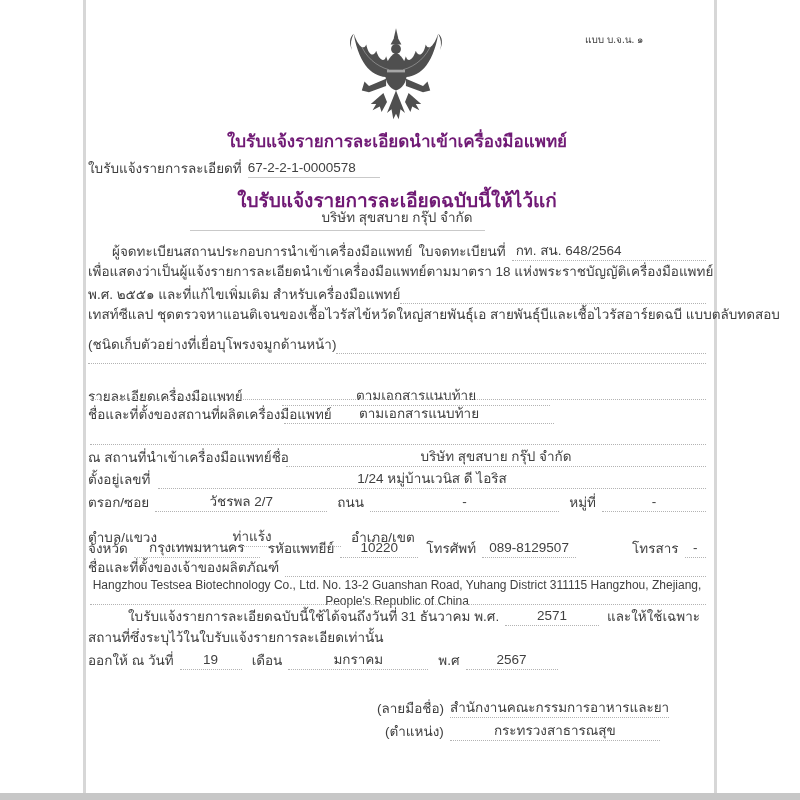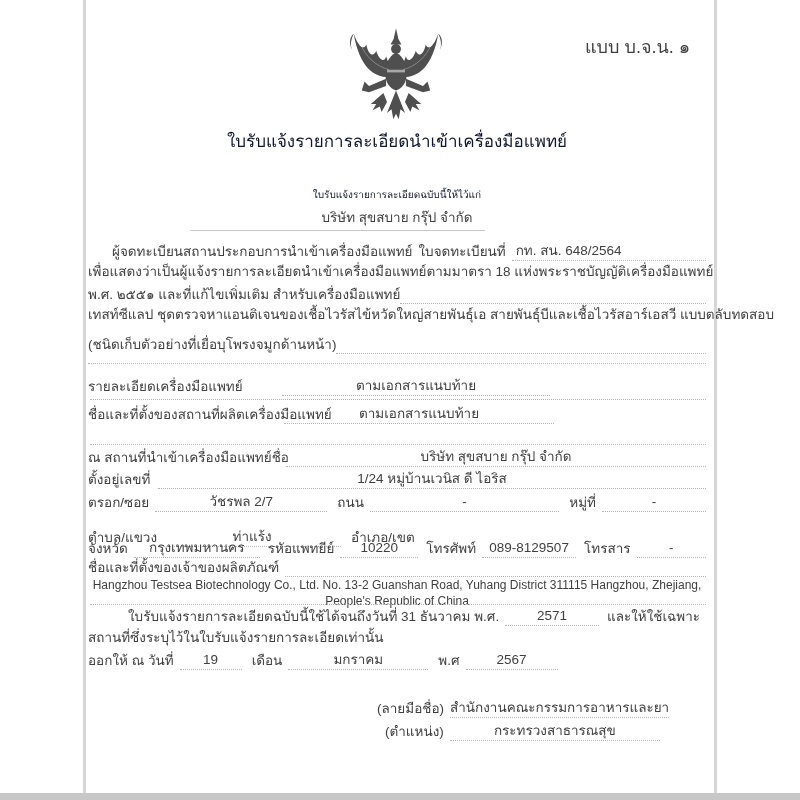--- a/index.html
+++ b/index.html
@@ -7,39 +7,39 @@
     position:relative;width:800px;height:800px;background:#ffffff;overflow:hidden;
     font-family:"Liberation Sans","DejaVu Sans",sans-serif;color:#3f3f3f;
   }
   .edge-line{position:absolute;top:0;bottom:7px;width:3px;background:#d7d7d7;}
   .edge-left{left:83px;}
   .edge-right{left:714px;}
   .bottom-bar{position:absolute;left:0;right:0;bottom:0;height:7px;background:#c7c7c7;}
   .row{position:absolute;left:88px;width:618px;display:flex;align-items:flex-end;
        font-size:13.5px;line-height:1.25;white-space:nowrap;}
   .center{justify-content:center;text-align:center;}
-  .bold{font-weight:normal;color:#0f172a;}
+  .bold{font-weight:bold;color:#701a75;}
   .u{border-bottom:1px dotted #b3b3b3;text-align:center;min-height:17px;}
   .us{border-bottom:1px solid #c9c9c9;text-align:center;min-height:17px;}
   .fill{flex:1;}
   .sep{position:absolute;border-top:1px dotted #b3b3b3;height:0;}
   .small{font-size:12px;}
   .label{padding-right:6px;}
   .garuda{position:absolute;left:342px;top:26px;width:108px;height:100px;}
 </style>
 </head>
 <body>
 
 <div class="canvas">
 
   <div class="edge-line edge-left"></div>
   <div class="edge-line edge-right"></div>
   <div class="bottom-bar"></div>
 
-  <div style="position:absolute;left:585px;top:32px;font-size:18px;">แบบ บ.จ.น. ๑</div>
+  <div style="position:absolute;left:585px;top:32px;font-size:10px;">แบบ บ.จ.น. ๑</div>
 
   <div class="garuda">
     <svg viewBox="0 0 120 110" width="108" height="100" xmlns="http://www.w3.org/2000/svg">
       <g fill="#4f4f4f">
 
         <path d="M56,56 C38,58 20,48 13,8 C18,22 24,27 27,20 C29,31 35,35 38,27 C41,37 47,41 49,33 C52,43 56,47 57,40 Z"></path>
 
         <path d="M64,56 C82,58 100,48 107,8 C102,22 96,27 93,20 C91,31 85,35 82,27 C79,37 73,41 71,33 C68,43 64,47 63,40 Z"></path>
 
         <path d="M13,8 C10,14 9,20 11,26 C8,19 8,12 13,8 Z"></path>
@@ -64,47 +64,51 @@
         <path d="M60,71 L50,96 L55,92 L57,103 L60,97 L63,103 L65,92 L70,96 Z"></path>
 
         <path d="M20,18 C26,34 38,44 52,48" stroke="#ffffff" stroke-width="1" fill="none" opacity="0.35"></path>
         <path d="M100,18 C94,34 82,44 68,48" stroke="#ffffff" stroke-width="1" fill="none" opacity="0.35"></path>
       </g>
     </svg>
   </div>
 
   <div class="row center bold" style="top:131px;font-size:17px;">ใบรับแจ้งรายการละเอียดนำเข้าเครื่องมือแพทย์</div>
 
+  <div class="row" style="top:160px;">
+    <span class="label">ใบรับแจ้งรายการละเอียดที่</span>
+    <span class="us" style="width:132px;text-align:left;">67-2-2-1-0000578</span>
+  </div>
 
-  <div class="row center bold" style="top:189px;font-size:10px;text-align:right;">ใบรับแจ้งรายการละเอียดฉบับนี้ให้ไว้แก่</div>
+  <div class="row center bold" style="top:189px;font-size:19px;text-align:right;">ใบรับแจ้งรายการละเอียดฉบับนี้ให้ไว้แก่</div>
 
   <div style="position:absolute;left:190px;top:209px;width:295px;border-bottom:1px solid #c9c9c9;height:21px;"></div>
   <div class="row center" style="top:210px;">บริษัท สุขสบาย  กรุ๊ป จำกัด</div>
 
   <div class="row" style="top:243px;left:112px;width:594px;">
     <span class="label">ผู้จดทะเบียนสถานประกอบการนำเข้าเครื่องมือแพทย์</span>
     <span class="label">ใบจดทะเบียนที่</span>
     <span class="u fill" style="text-align:left;padding-left:4px;">กท. สน. 648/2564</span>
   </div>
   <div class="row" style="top:264px;">เพื่อแสดงว่าเป็นผู้แจ้งรายการละเอียดนำเข้าเครื่องมือแพทย์ตามมาตรา 18 แห่งพระราชบัญญัติเครื่องมือแพทย์</div>
   <div class="row" style="top:286px;">
     <span>พ.ศ. ๒๕๕๑ และที่แก้ไขเพิ่มเติม  สำหรับเครื่องมือแพทย์</span>
     <span class="u fill"></span>
   </div>
 
-  <div class="row" style="top:307px;">เทสท์ซีแลป ชุดตรวจหาแอนติเจนของเชื้อไวรัสไข้หวัดใหญ่สายพันธุ์เอ สายพันธุ์บีและเชื้อไวรัสอาร์เอสวี แบบตลับทดสอบ</div>
+  <div class="row" style="top:307px;">เทสท์ซีแลป ชุดตรวจหาแอนติเจนของเชื้อไวรัสไข้หวัดใหญ่สายพันธุ์เอ สายพันธุ์บีและเชื้อไวรัสอาร์ยดฉบี แบบตลับทดสอบ</div>
   <div class="row" style="top:336px;">
     <span>(ชนิดเก็บตัวอย่างที่เยื่อบุโพรงจมูกด้านหน้า)</span>
     <span class="u fill"></span>
   </div>
   <div class="row" style="top:346px;">
     <span class="u fill"></span>
   </div>
 
-  <div class="row" style="top:378px;">
+  <div class="row" style="top:388px;">
     <span class="label" style="width:188px;">รายละเอียดเครื่องมือแพทย์</span>
     <span class="u" style="width:268px;">ตามเอกสารแนบท้าย</span>
   </div>
   <div class="sep" style="left:90px;top:399px;width:616px;"></div>
 
   <div class="row" style="top:406px;">
     <span class="label" style="width:190px;">ชื่อและที่ตั้งของสถานที่ผลิตเครื่องมือแพทย์</span>
     <span class="u" style="width:270px;">ตามเอกสารแนบท้าย</span>
   </div>
   <div class="sep" style="left:90px;top:444px;width:616px;"></div>
@@ -130,21 +134,21 @@
     <span class="u" style="width:178px;margin-top:12px;">ท่าแร้ง</span>
     <span class="label" style="padding-left:10px;">อำเภอ/เขต</span>
   </div>
   <div class="row" style="top:540px;">
     <span class="label">จังหวัด</span>
     <span class="u" style="width:126px;">กรุงเทพมหานคร</span>
     <span class="label" style="padding-left:8px;">รหัอแพทยีย์</span>
     <span class="u" style="width:78px;">10220</span>
     <span class="label" style="padding-left:8px;">โทรศัพท์</span>
     <span class="u" style="width:94px;">089-8129507</span>
-    <span class="label" style="padding-left:8px;">โทรสาร</span>
+    <span class="label" style="padding-left:8px;margin-left:48px;">โทรสาร</span>
     <span class="u fill">-</span>
   </div>
 
   <div class="row" style="top:559px;">
     <span class="label">ชื่อและที่ตั้งของเจ้าของผลิตภัณฑ์</span>
     <span class="u fill"></span>
   </div>
   <div class="row center small" style="top:578px;">Hangzhou Testsea Biotechnology Co., Ltd. No. 13-2 Guanshan Road, Yuhang District 311115 Hangzhou, Zhejiang,</div>
   <div class="row center small" style="top:594px;">People's Republic of China</div>
   <div class="sep" style="left:90px;top:604px;width:616px;"></div>

